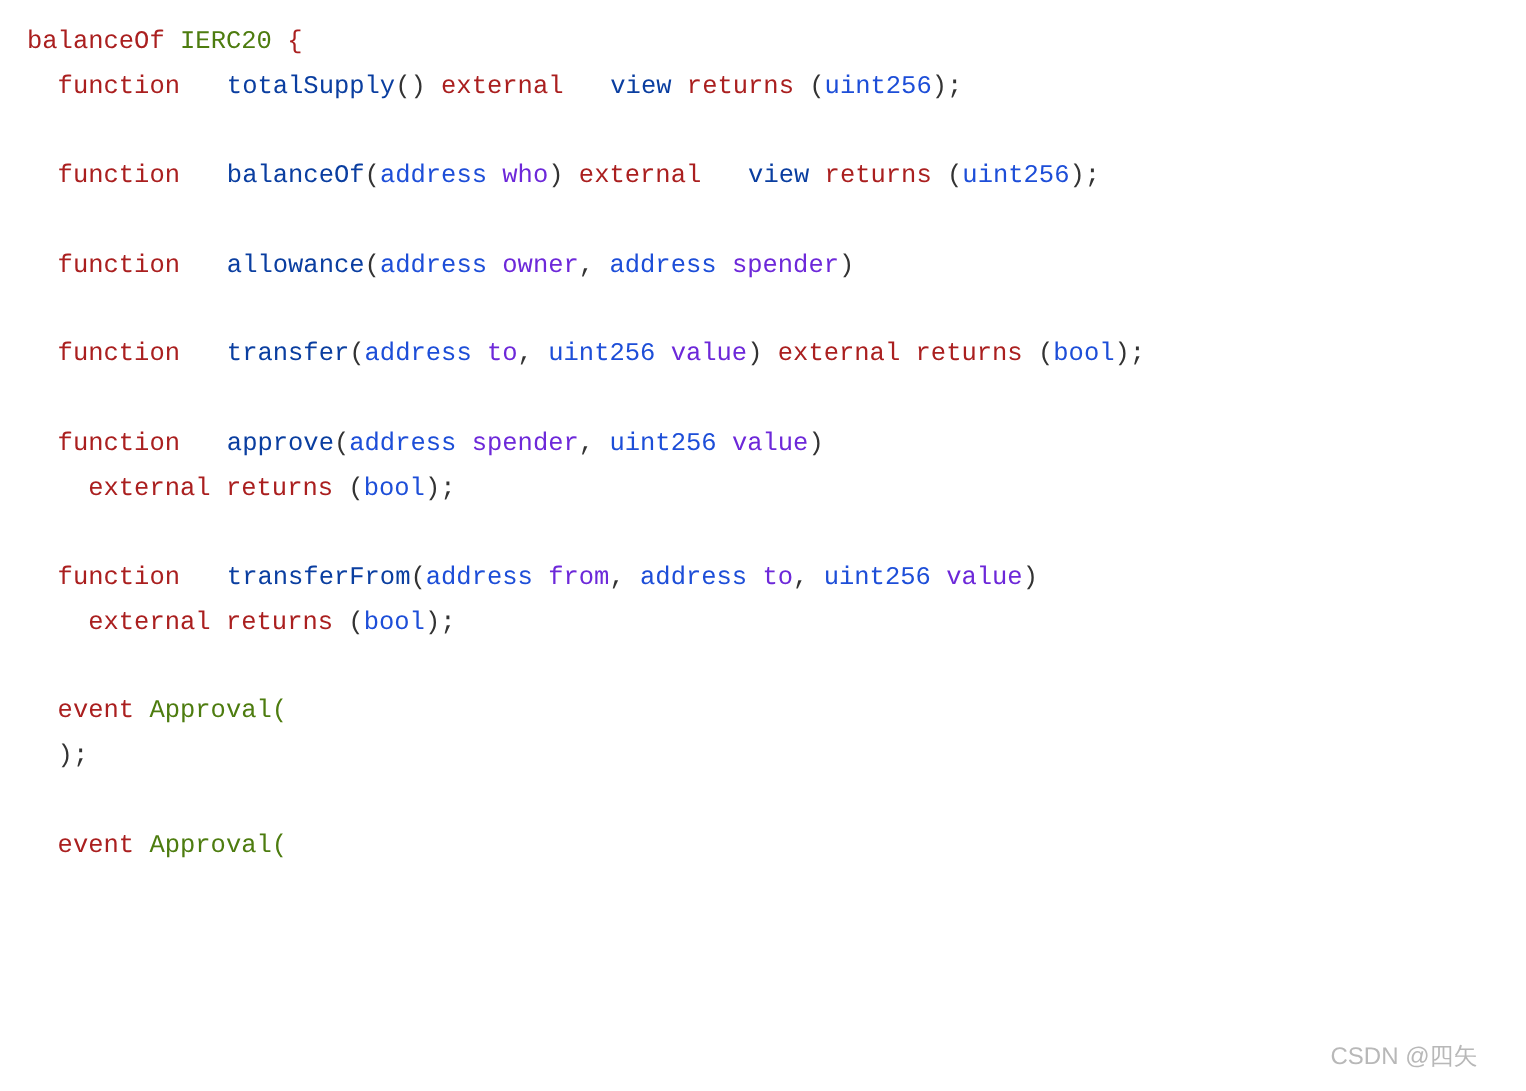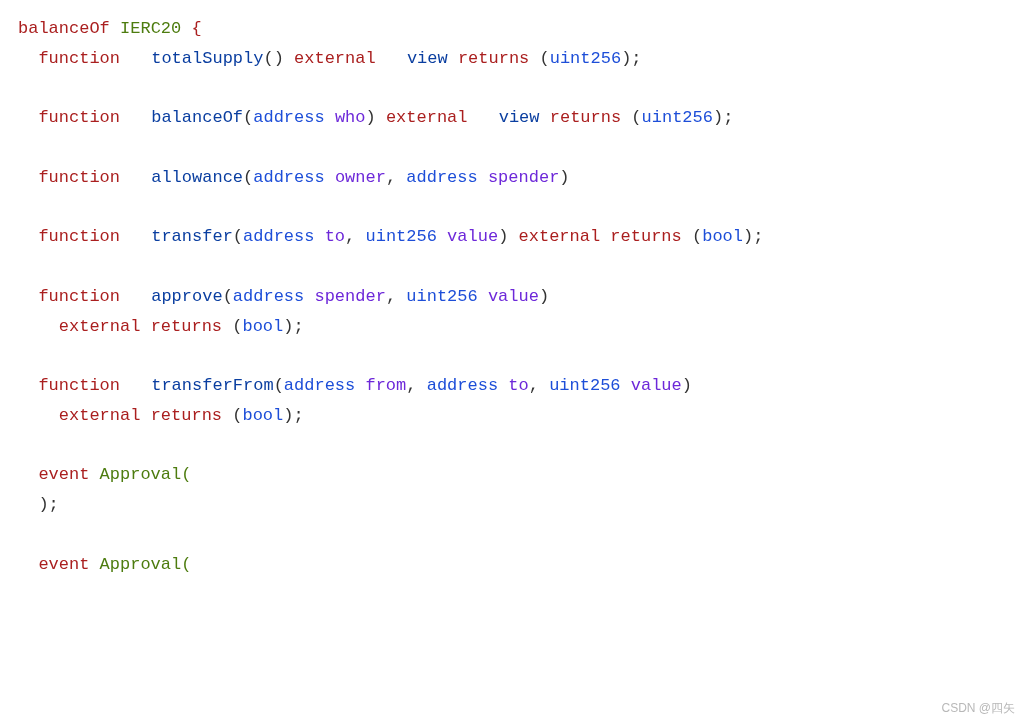--- a/index.html
+++ b/index.html
@@ -27,22 +27,22 @@
     .kw-red { color: #aa1f1f; }
     .kw-blue { color: #0a3ea0; margin-left: 21px; }
     .type-teal { color: #1d4ed8; }
     .param-orange { color: #6d28d9; }
     .name-dark { color: #4d7c0f; }
     .punct { color: #333; }
     .blank-line { height: 1.75em; }
     .watermark {
       position: absolute;
       bottom: 8px;
-      right: 2px;
-      font-size: 12px;
+      right: 32px;
+      font-size: 16px;
       color: #b8b8b8;
       font-family: Arial, sans-serif;
       font-weight: normal;
     }
   </style>
 </head>
 <body>
 
 <div id="code-container">
     <div class="code-line indent-0"><span class="kw-red">balanceOf</span><span class="punct"> </span><span class="name-dark">IERC20</span><span class="punct"> </span><span class="kw-red">{</span></div>

